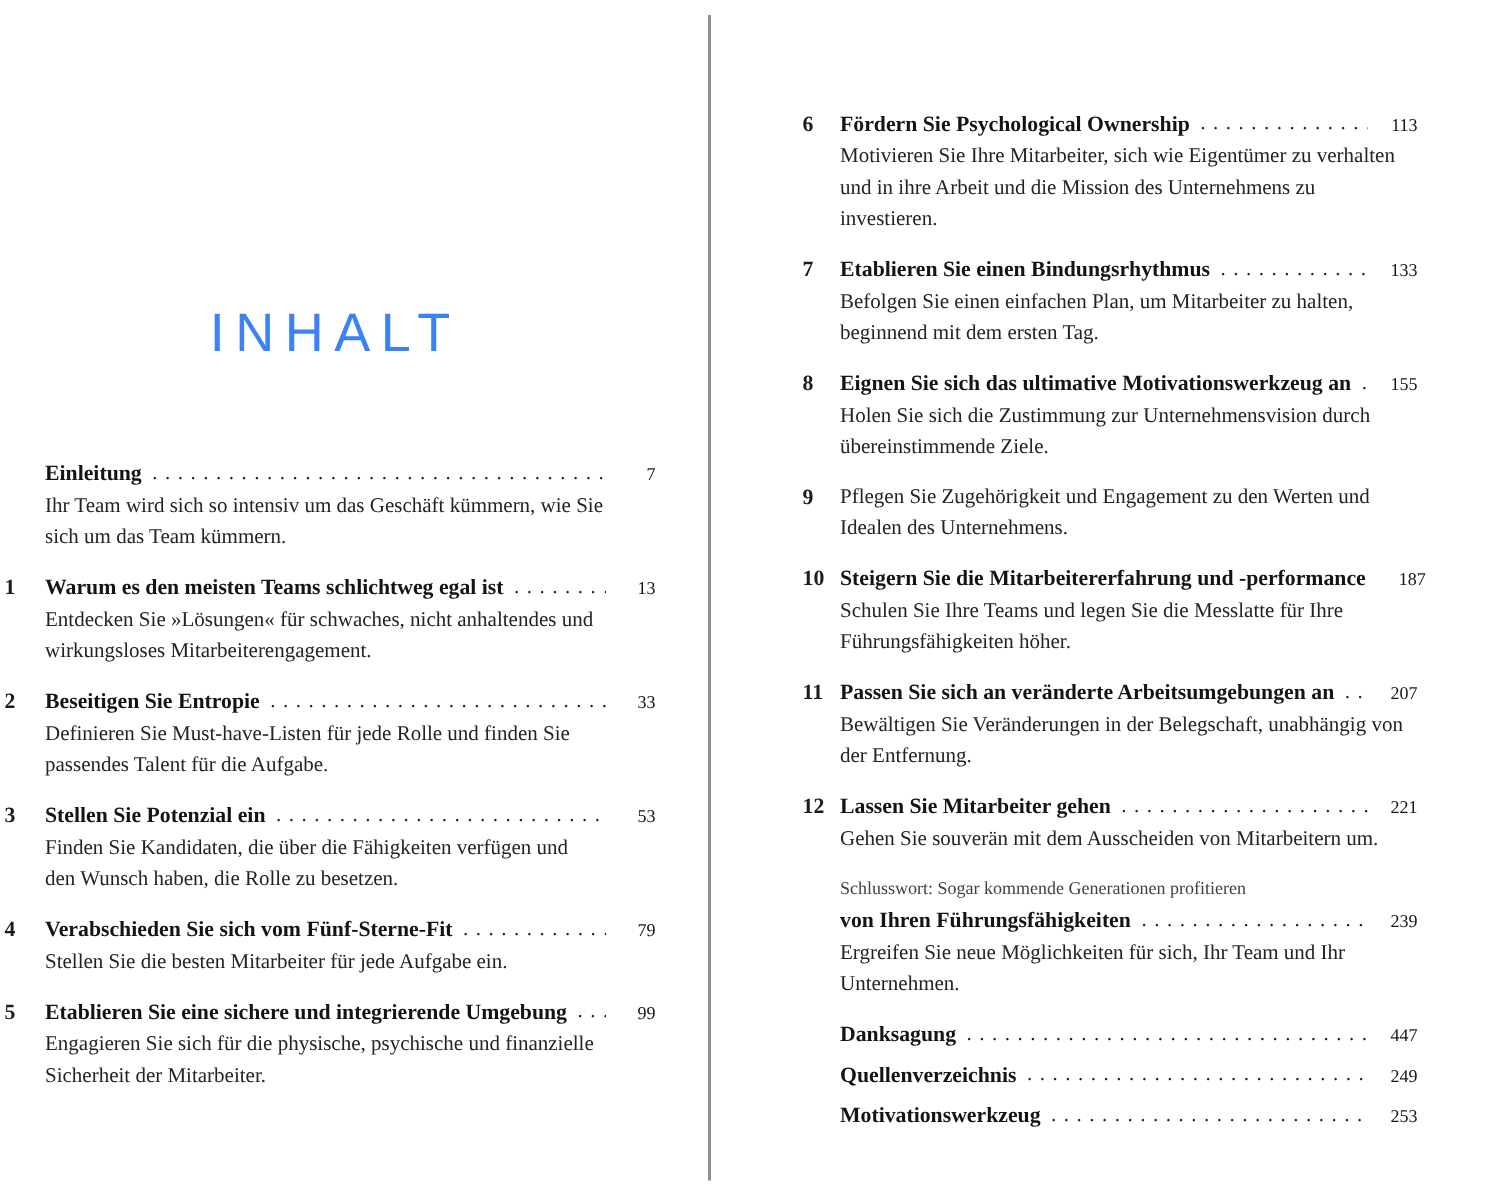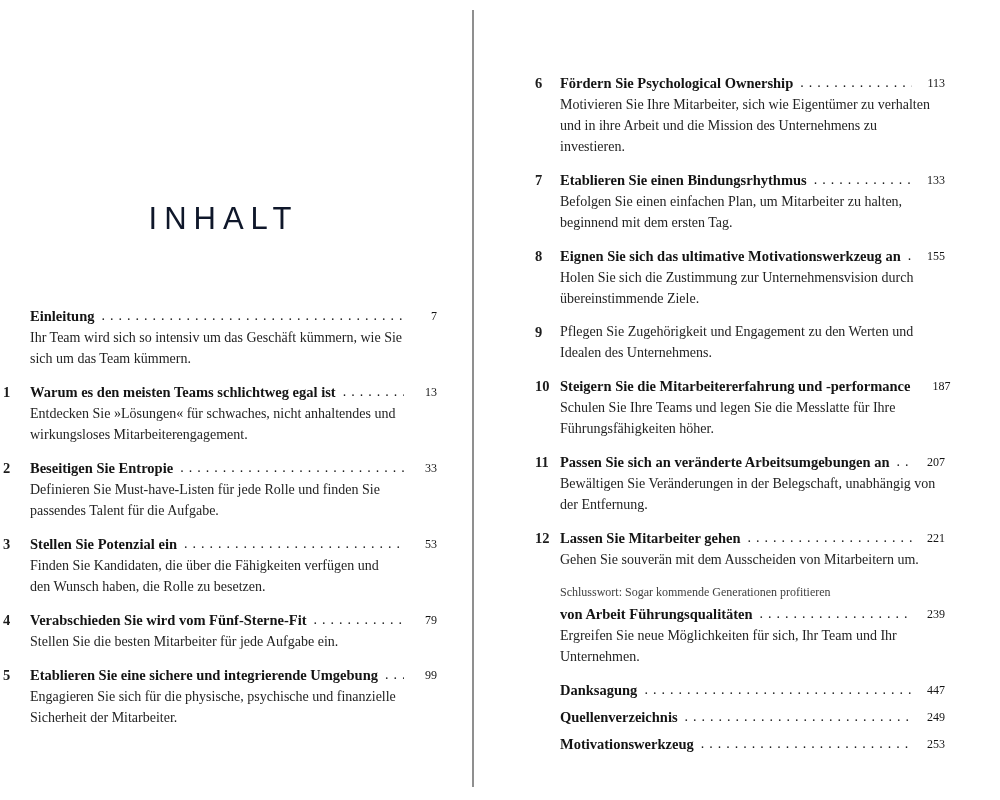--- a/index.html
+++ b/index.html
@@ -9,22 +9,22 @@
   }
   .divider{
     position:absolute;left:472px;top:10px;width:2px;height:777px;background:#8f8f8f;
   }
   .page{position:absolute;top:0;}
   .page-left{left:3px;width:434px;height:800px;}
   .page-right{left:535px;top:72px;width:410px;}
   .inhalt-title{
     position:absolute;top:201px;left:0;width:100%;margin:0;
     font-family:"Liberation Sans", sans-serif;
-    font-size:31px;font-weight:400;letter-spacing:7px;text-indent:7px;
-    text-align:center;color:#0f172a;
+    font-size:36px;font-weight:400;letter-spacing:7px;text-indent:7px;
+    text-align:center;color:#3b82f6;
   }
   .entries-left{position:absolute;top:305px;left:0;width:100%;}
   .entry{display:flex;margin-bottom:12px;}
   .num{flex:none;width:27px;font-weight:bold;font-size:14.5px;line-height:22px;}
   .page-right .num{width:25px;}
   .ebody{flex:1;min-width:0;}
   .trow{display:flex;align-items:flex-end;line-height:22px;}
   .etitle{font-weight:bold;font-size:14.5px;white-space:nowrap;color:#141414;}
   .title-line{font-weight:normal;font-size:12px;line-height:21px;white-space:nowrap;color:#404040;}
   .leader{
@@ -96,21 +96,21 @@
           </div>
           <div class="desc">Finden Sie Kandidaten, die über die Fähigkeiten verfügen und
 den Wunsch haben, die Rolle zu besetzen.</div>
         </div>
       </div>
 
       <div class="entry">
         <span class="num">4</span>
         <div class="ebody">
           <div class="trow">
-            <span class="etitle">Verabschieden Sie wird vom Fünf-Sterne-Fit</span>
+            <span class="etitle">Verabschieden Sie sich vom Fünf-Sterne-Fit</span>
             <span class="leader"></span>
             <span class="pnum">79</span>
           </div>
           <div class="desc">Stellen Sie die besten Mitarbeiter für jede Aufgabe ein.</div>
         </div>
       </div>
 
       <div class="entry">
         <span class="num">5</span>
         <div class="ebody">
@@ -215,21 +215,21 @@
         </div>
         <div class="desc">Gehen Sie souverän mit dem Ausscheiden von Mitarbeitern um.</div>
       </div>
     </div>
 
     <div class="entry">
       <span class="num"></span>
       <div class="ebody">
         <div class="title-line">Schlusswort: Sogar kommende Generationen profitieren</div>
         <div class="trow">
-          <span class="etitle">von Arbeit Führungsqualitäten</span>
+          <span class="etitle">von Ihren Führungsfähigkeiten</span>
           <span class="leader"></span>
           <span class="pnum">239</span>
         </div>
         <div class="desc">Ergreifen Sie neue Möglichkeiten für sich, Ihr Team und Ihr
 Unternehmen.</div>
       </div>
     </div>
 
     <div class="backmatter">
 

